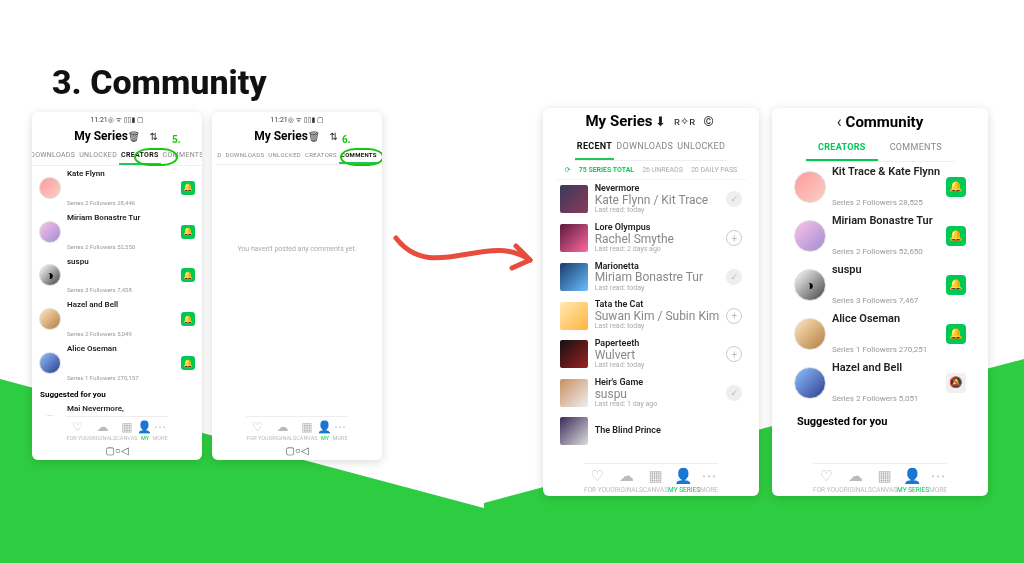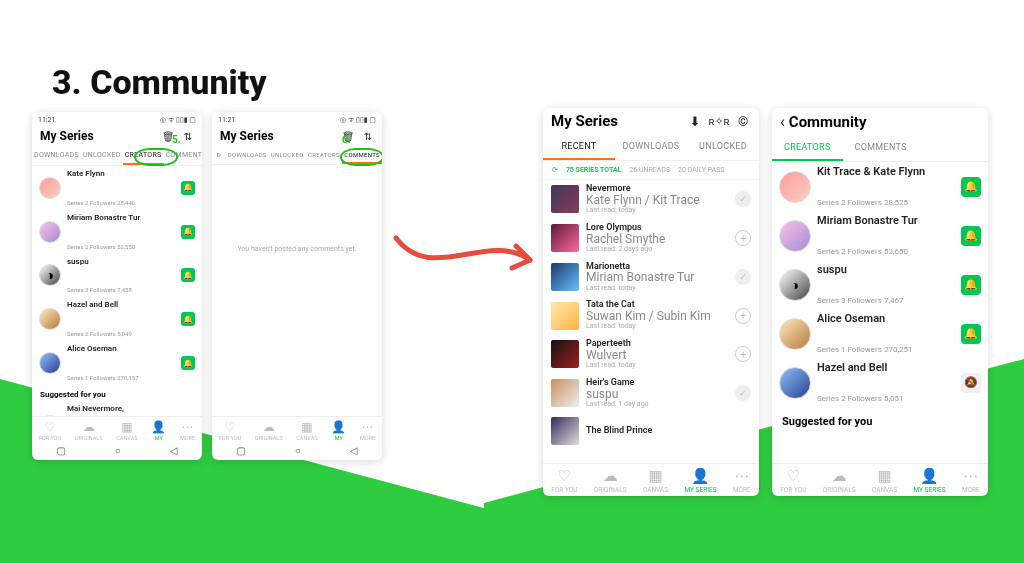--- a/index.html
+++ b/index.html
@@ -33,20 +33,21 @@
   }
   .phone {
     position: absolute;
     background: #fff;
     border-radius: 6px;
     box-shadow: 0 2px 10px rgba(0,0,0,0.15);
     overflow: hidden;
     z-index: 3;
     display: flex;
     flex-direction: column;
+    align-items: center;
   }
   .p1 { top: 112px; left: 32px;  width: 170px; height: 348px; }
   .p2 { top: 112px; left: 212px; width: 170px; height: 348px; }
   .p3 { top: 108px; left: 543px; width: 216px; height: 388px; }
   .p4 { top: 108px; left: 772px; width: 216px; height: 388px; }
 
   .statusbar {
     display: flex; justify-content: space-between; align-items: center;
     font-size: 7px; padding: 3px 6px 1px; color:#333;
   }
@@ -55,21 +56,21 @@
     padding: 4px 8px;
   }
   .header-title { font-size: 12px; font-weight: 700; }
   .header-big .header-title { font-size: 15px; }
   .header-icons { display:flex; gap:8px; color:#222; }
   .icon { width:12px; height:12px; display:inline-flex; align-items:center; justify-content:center; font-size:10px; }
   .big .icon { width:16px; height:16px; font-size:13px; }
 
   .tabs { display:flex; font-size:7px; color:#888; border-bottom:1px solid #eee; }
   .tabs .tab { flex:1; text-align:center; padding:4px 2px; cursor:pointer; letter-spacing:0.3px; }
-  .tabs .tab.active { color:#111; font-weight:400; border-bottom:2px solid #f97316; }
+  .tabs .tab.active { color:#111; font-weight:700; border-bottom:2px solid #22c55e; }
   .tabs.big { font-size:9px; }
   .tabs.big .tab { padding:7px 2px; }
   .tabs.green .tab.active { color:#00c853; border-bottom-color:#00c853; }
 
   .subinfo { display:flex; gap:8px; font-size:7px; padding:5px 9px; color:#aaa; border-bottom:1px solid #f3f3f3;}
   .subinfo .green { color:#00c853; font-weight:600; }
 
   .circle-hand {
     position:absolute; border:2px solid #16c60c; border-radius:50%/70%;
     width:44px; height:18px; pointer-events:none;

